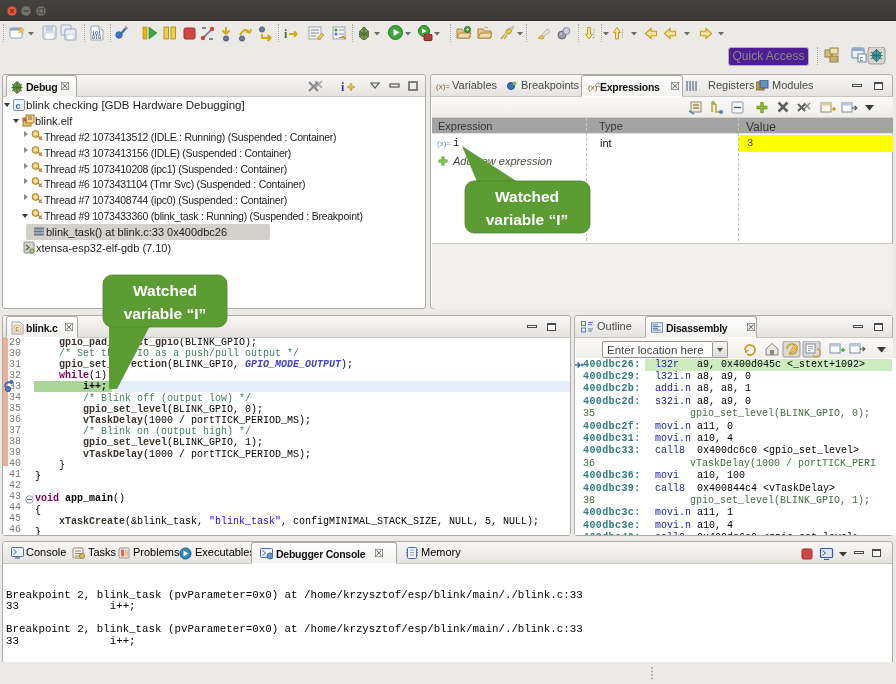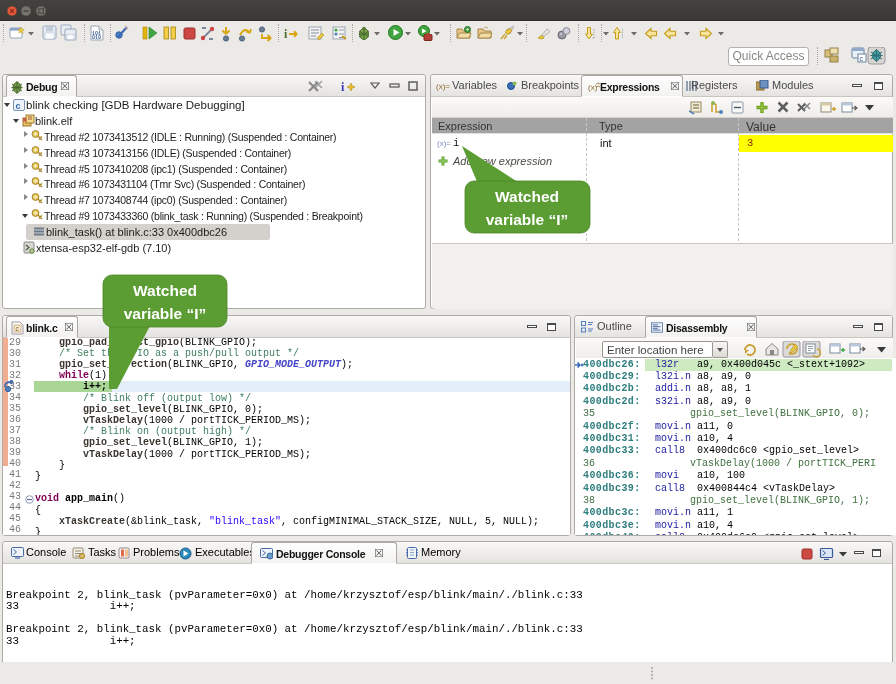--- a/index.html
+++ b/index.html
@@ -214,21 +214,21 @@
       <path d="M8 2.5 L2.5 7.5 L8 12.5 V9.8 H13.5 V5.2 H8 Z" fill="#F8E49A" stroke="#C59A18" stroke-width="1.1"></path>
     </g>
   <path d="M684 8 l6 0 -3 3.6 z" fill="#6e6a66"></path>
 
   <g transform="translate(698,2)">
       <path d="M8 2.5 L13.5 7.5 L8 12.5 V9.8 H2.5 V5.2 H8 Z" fill="#F8E49A" stroke="#C59A18" stroke-width="1.1"></path>
     </g>
   <path d="M718 8 l6 0 -3 3.6 z" fill="#6e6a66"></path>
 </svg>
 
-<div class="abs" style="left:728px;top:47px;width:81px;height:19px;border:1px solid #b5b2ae;border-radius:3px;background:#ffffff;color:#8a8781;font-size:12px;text-align:center;line-height:17px;">Quick Access</div>
+<div class="abs" style="left:728px;top:47px;width:81px;height:19px;border:1px solid #b5b2ae;border-radius:3px;background:#4c1d95;color:#8a8781;font-size:12px;text-align:center;line-height:17px;">Quick Access</div>
 <div class="dots" style="left:817px;top:47px;height:18px;"></div>
 <svg class="abs" style="left:824px;top:47px;" width="70" height="19" viewBox="0 0 70 19">
   <g transform="translate(1,1)">
       <rect x="0" y="2" width="7" height="7" fill="#d8c178" stroke="#96804a"></rect>
       <rect x="5" y="0" width="8" height="6" fill="#f0e2b0" stroke="#96804a"></rect>
       <rect x="5" y="8" width="8" height="6" fill="#c8b068" stroke="#96804a"></rect>
     </g>
   <g transform="translate(28,1)">
       <rect x="0" y="0" width="12" height="10" rx="1" fill="#e8f0f8" stroke="#6a82a0"></rect>
       <rect x="0" y="0" width="12" height="3" fill="#92aac8"></rect>
@@ -360,21 +360,21 @@
         <text x="0" y="8" font-size="8" fill="#8a6a2a" font-family="Liberation Sans">(x)</text>
         <path d="M8 2 q2-2 4 0 M8 5 q2-2 4 0" stroke="#8a6a2a" stroke-width="0.8" fill="none"></path>
       </svg>
     <span class="tabtxt" style="left:18px;font-weight:bold;">Expressions</span>
     <span class="abs" style="left:88px;top:4px;font-size:11px;color:#555;">☒</span>
   </div>
   <div class="tab" style="left:252px;width:70px;">
     <svg class="abs" style="left:3px;top:5px;" width="13" height="12" viewBox="0 0 13 12">
         <path d="M1 1 v10 M4 1 v10 M7 1 v10 M10 1 v10" stroke="#7a8a9c" stroke-width="1.6"></path>
       </svg>
-    <span class="tabtxt" style="left:8px;">Registers</span>
+    <span class="tabtxt" style="left:25px;">Registers</span>
   </div>
   <div class="tab" style="left:322px;width:66px;">
     <svg class="abs" style="left:3px;top:5px;" width="13" height="12" viewBox="0 0 13 12">
         <rect x="0" y="2" width="8" height="8" fill="#b89a50" stroke="#8a6a2a"></rect>
         <rect x="4" y="0" width="8" height="8" fill="#6a90c0" stroke="#3a5a90"></rect>
       </svg>
     <span class="tabtxt" style="left:19px;">Modules</span>
   </div>
   <div class="mini" style="left:421px;top:9px;"></div>
   <div class="maxi" style="left:443px;top:7px;"></div>

